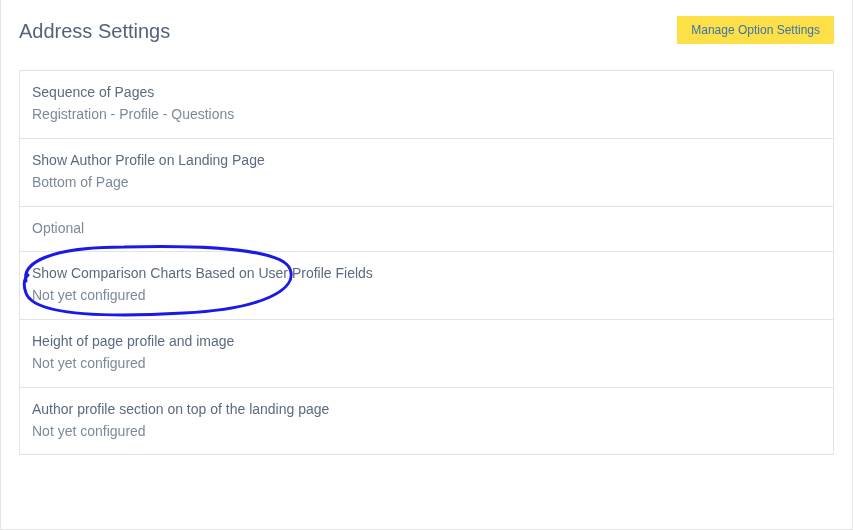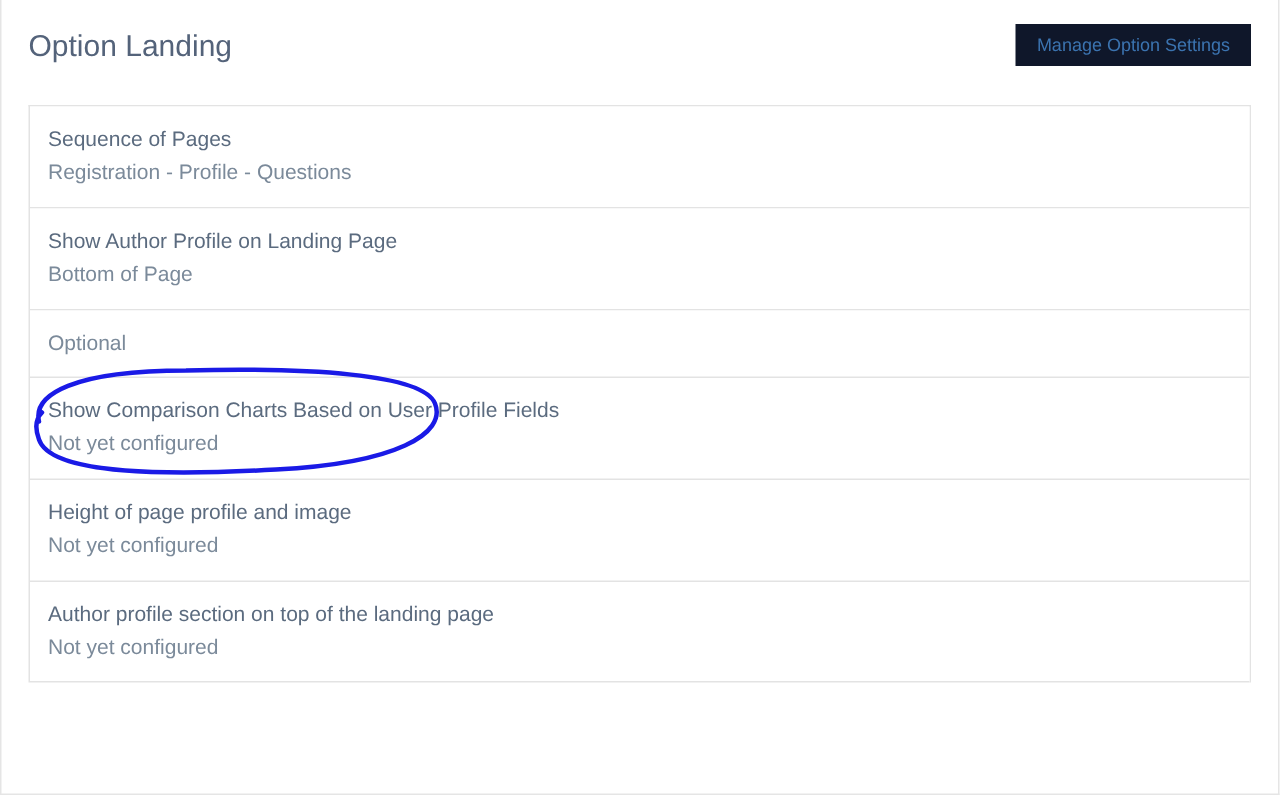--- a/index.html
+++ b/index.html
@@ -26,21 +26,21 @@
       padding: 10px 18px 26px 18px;
     }
     .panel-title {
       font-size: 20px;
       font-weight: 500;
       color: #54637a;
       margin: 0;
       padding-top: 8px;
     }
     .manage-btn {
-      background: #0f172a;
+      background: #fde047;
       color: #3b73af;
       border: none;
       padding: 7px 14px;
       font-size: 12px;
       cursor: pointer;
       margin-top: 6px;
       margin-left: 18px;
     }
     .settings-list {
       margin: 0 18px 0 18px;
@@ -67,21 +67,21 @@
       position: absolute;
       pointer-events: none;
     }
   </style>
 </head>
 <body>
 
 <div class="panel">
 
   <div class="panel-header">
-    <h2 class="panel-title">Option Landing</h2>
+    <h2 class="panel-title">Address Settings</h2>
     <button class="manage-btn">Manage Option Settings</button>
   </div>
 
   <div class="settings-list">
 
     <div class="setting-row">
       <div class="setting-label">Sequence of Pages</div>
       <div class="setting-value">Registration - Profile - Questions</div>
     </div>
 

